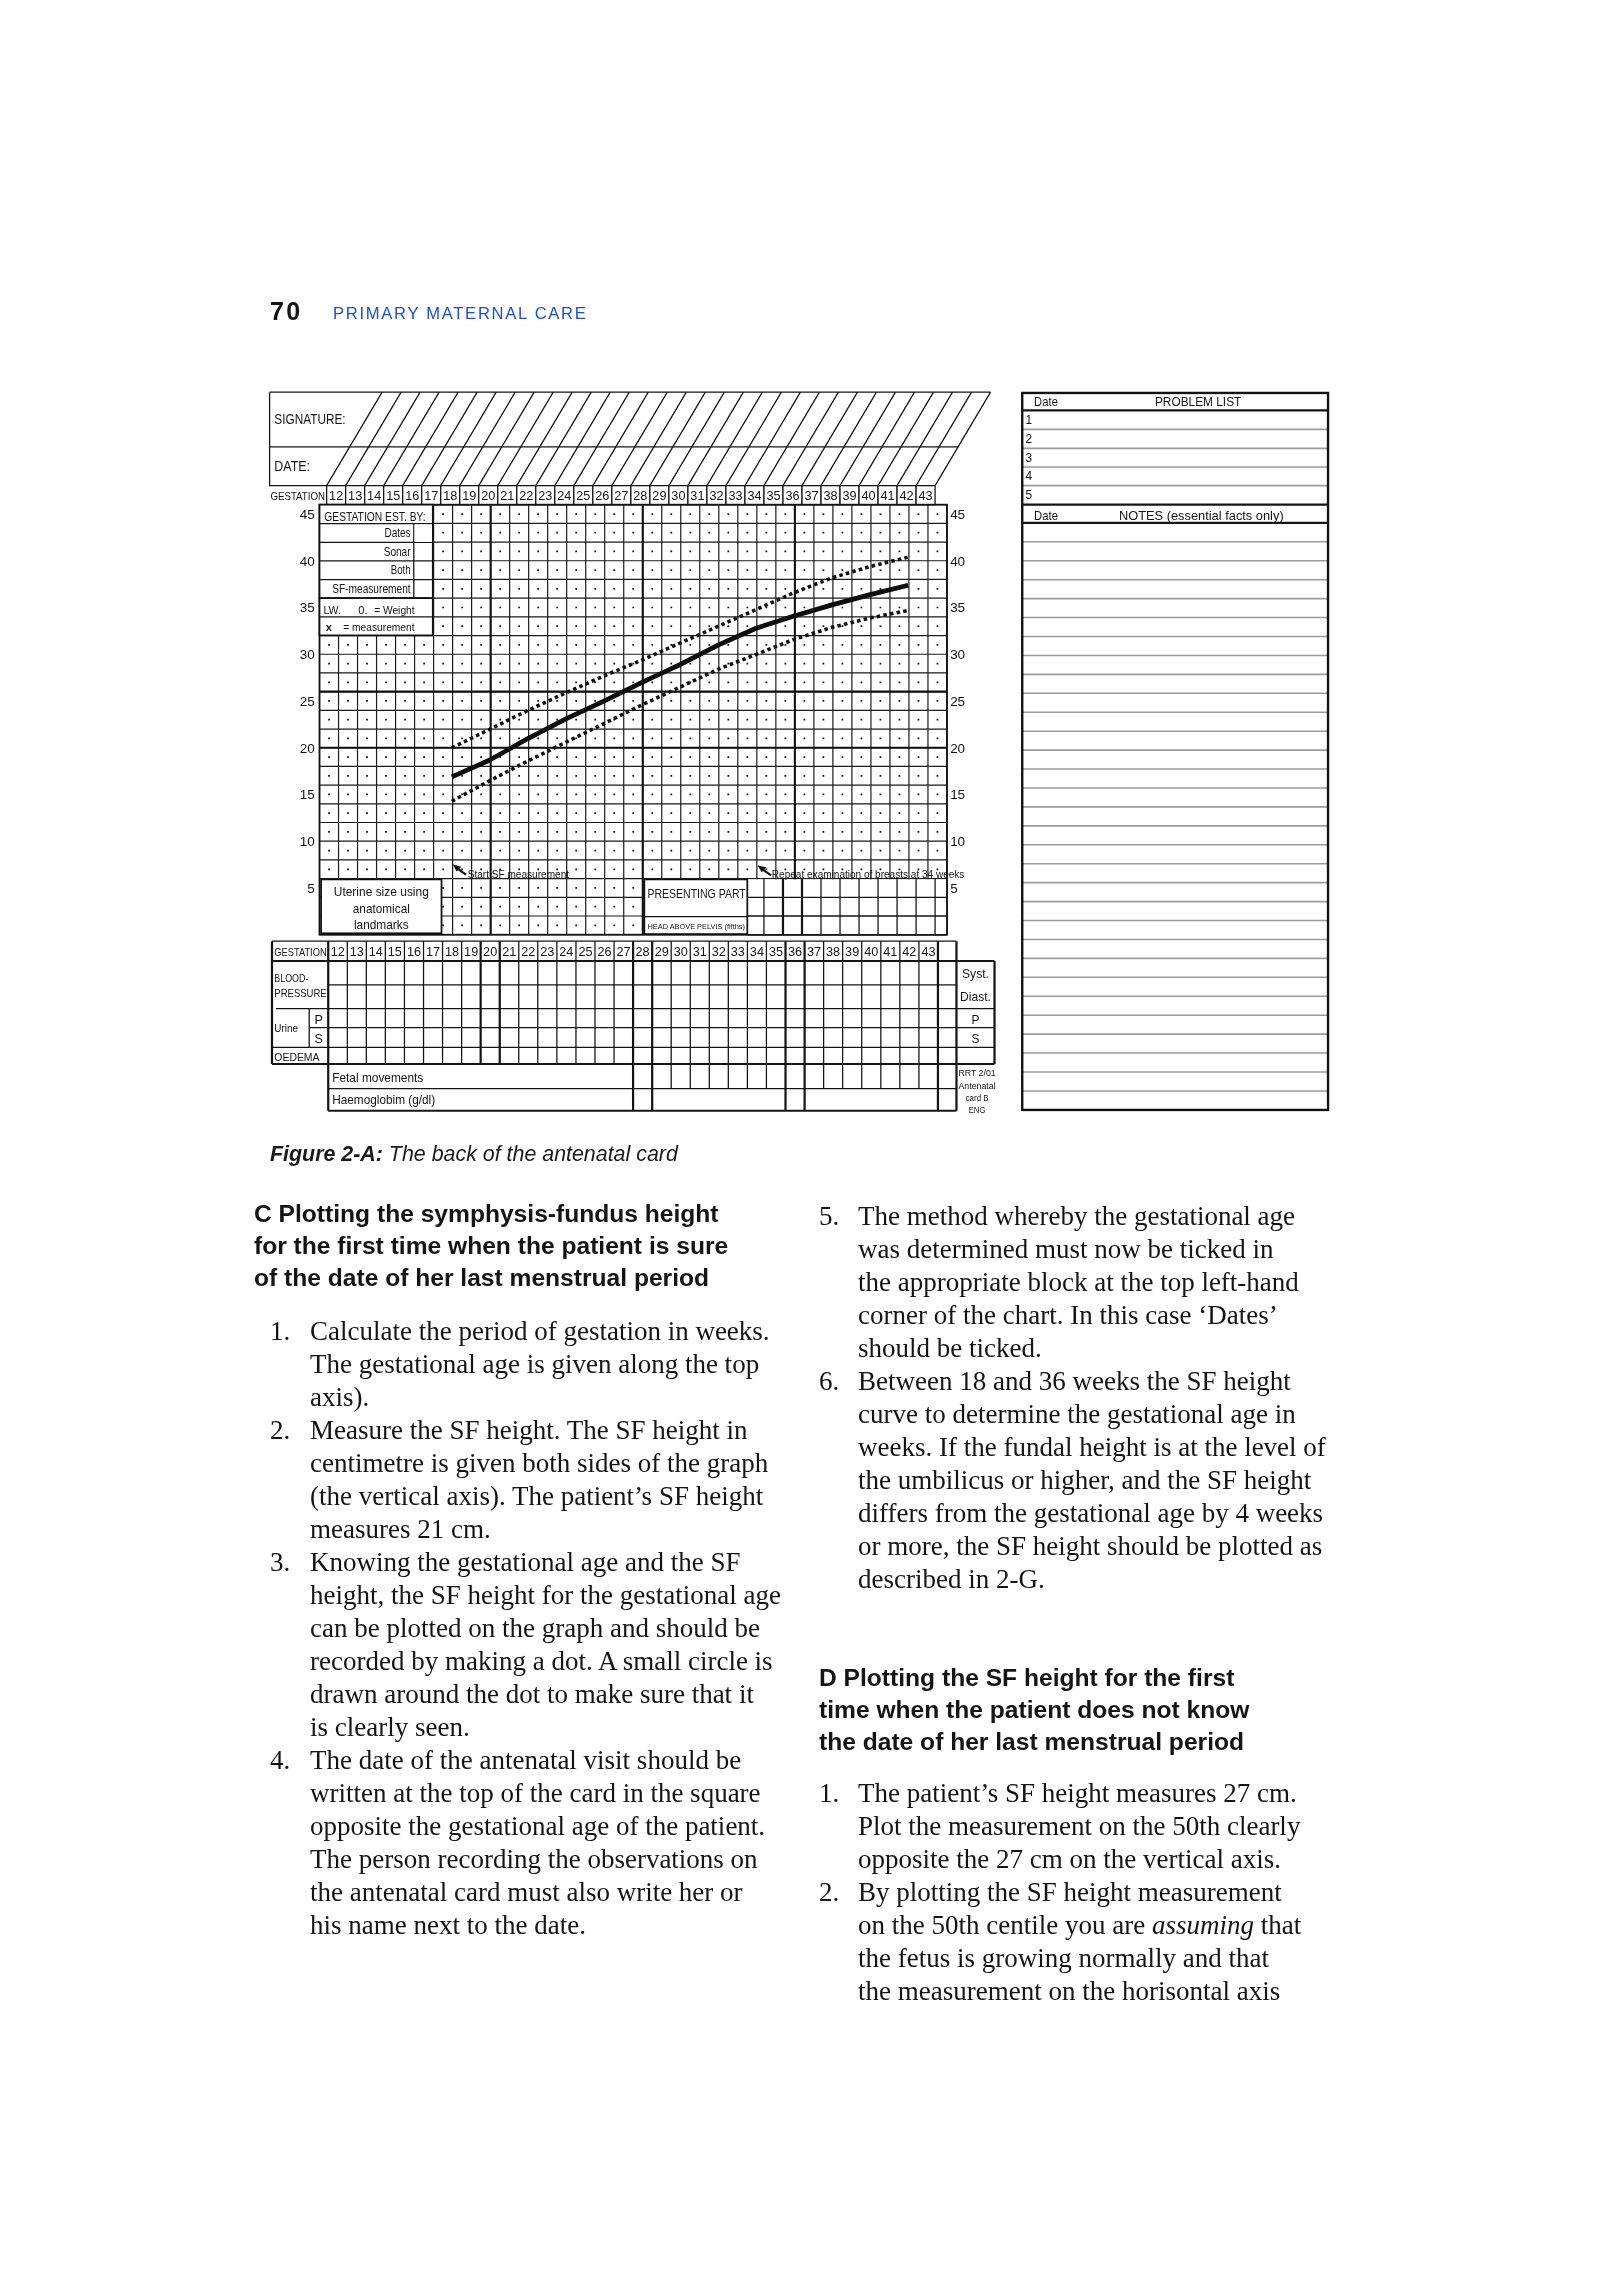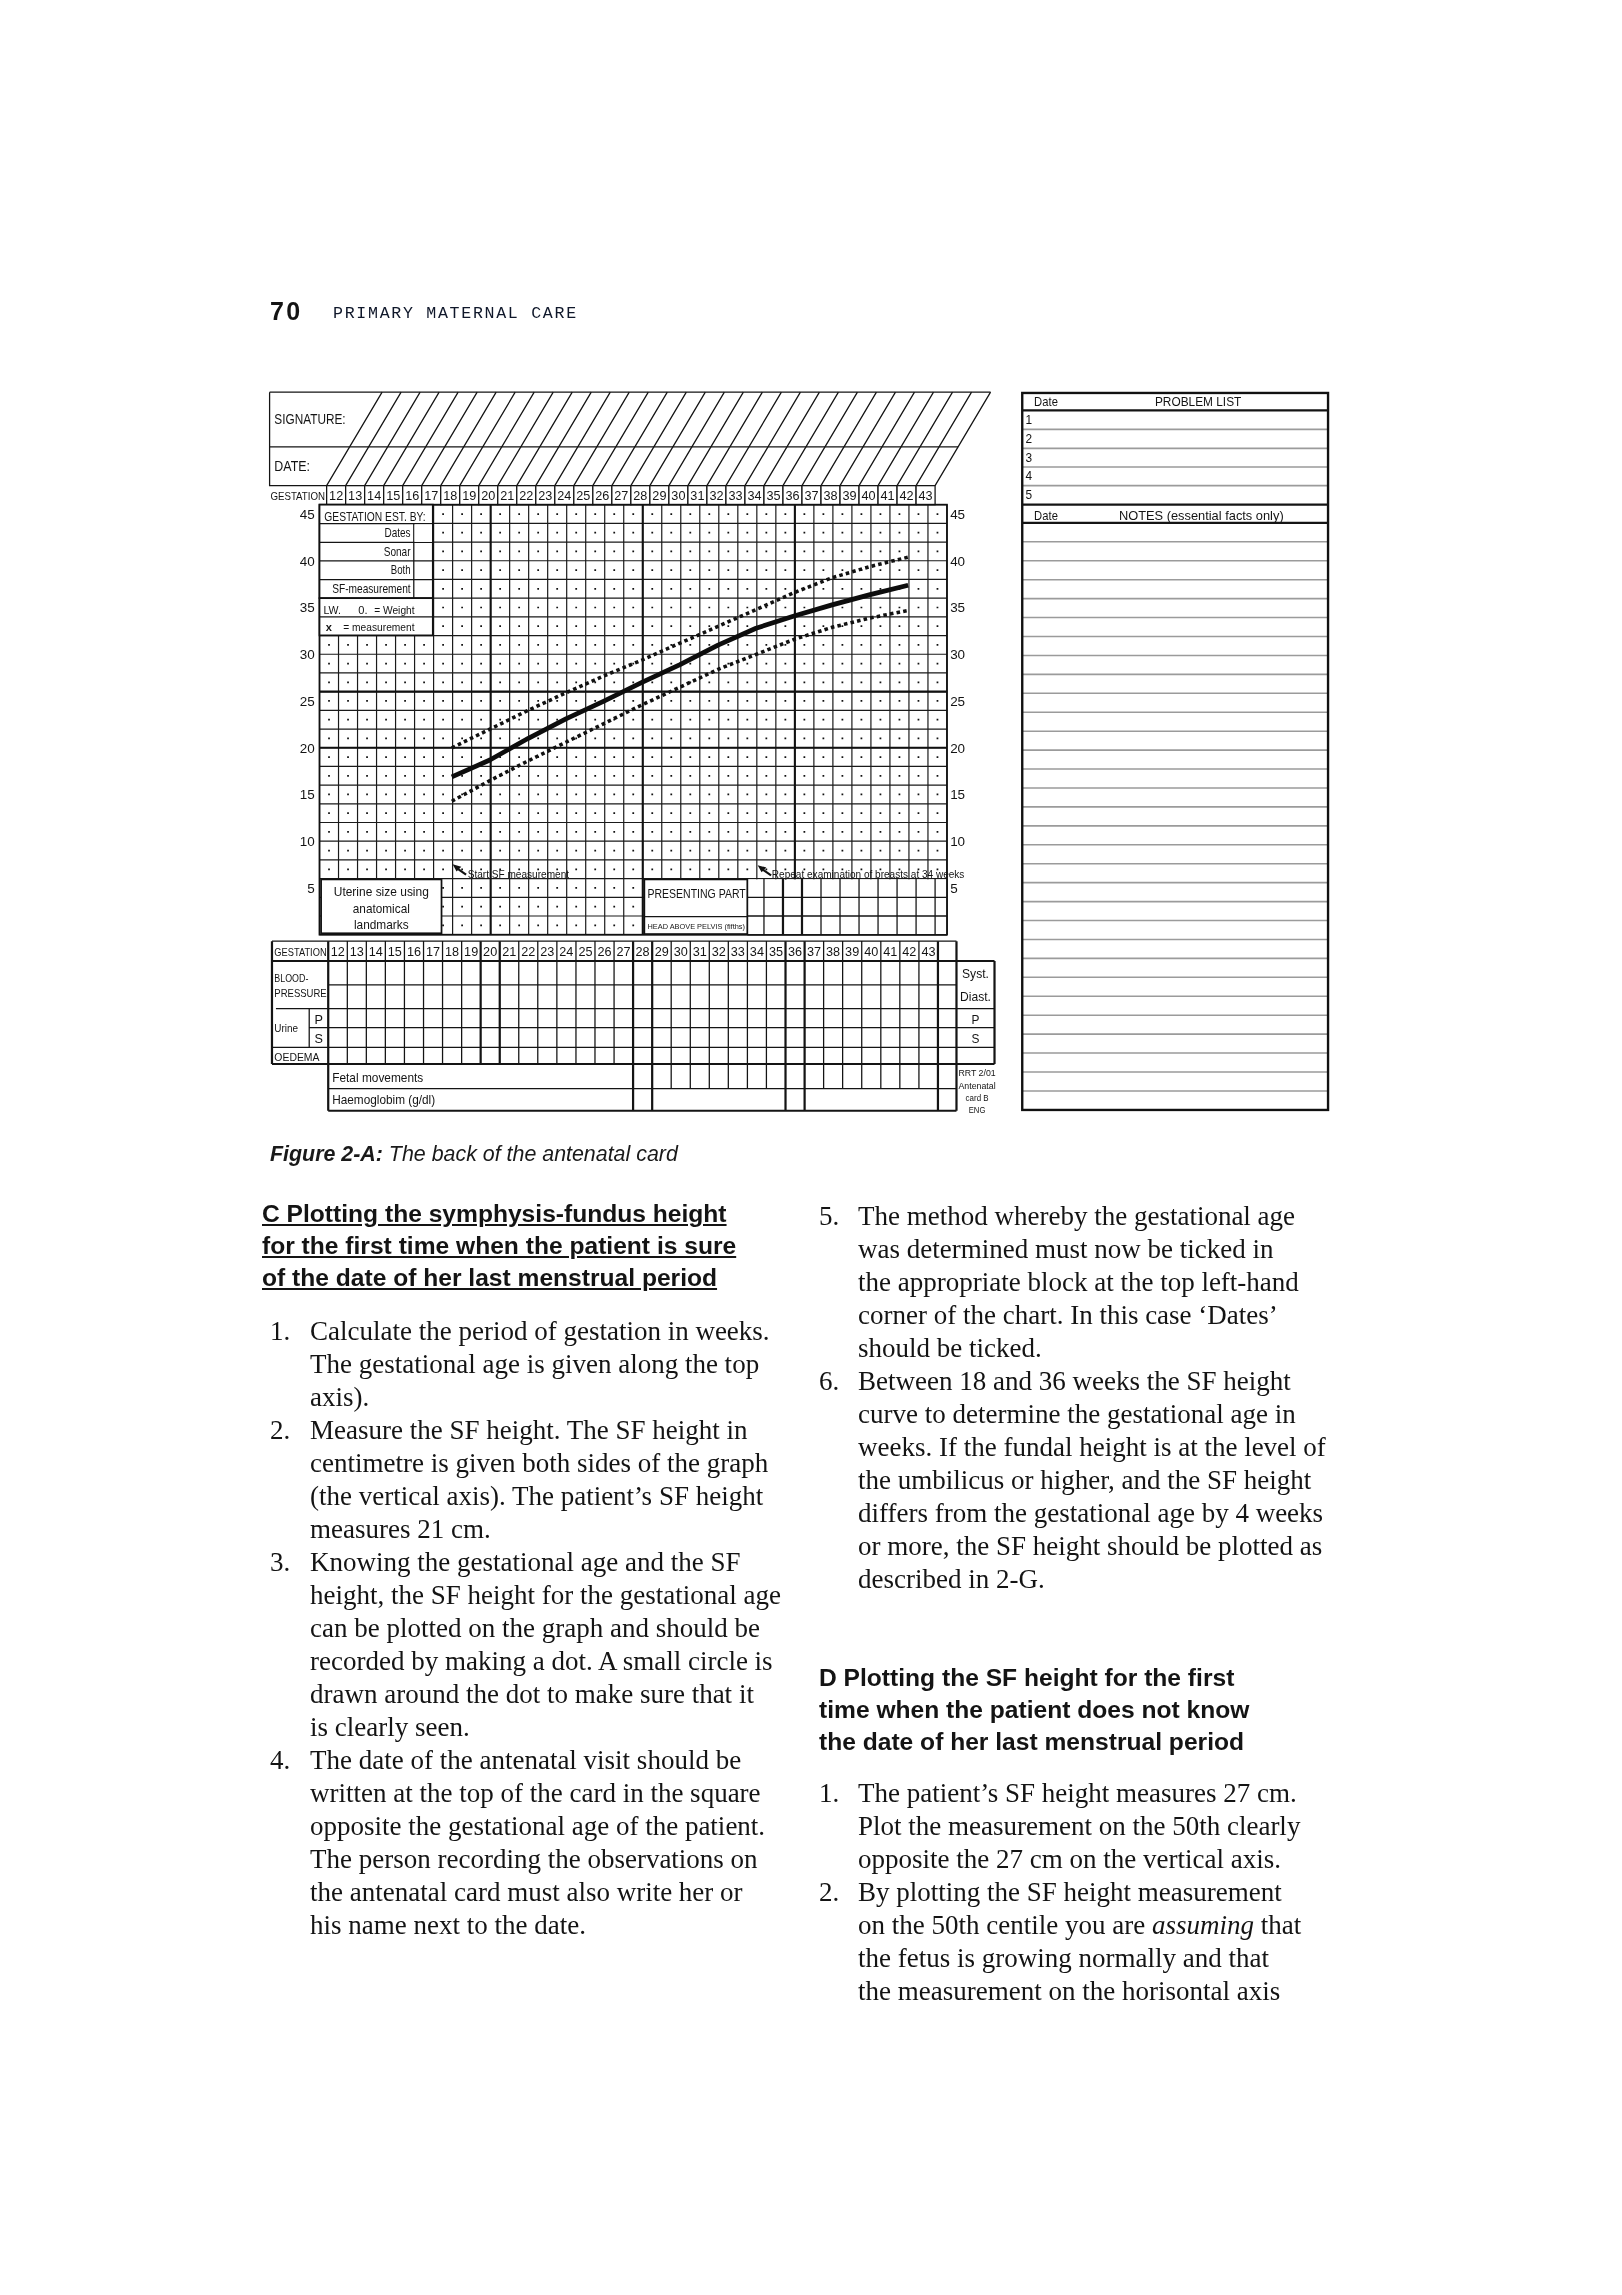--- a/index.html
+++ b/index.html
@@ -12,21 +12,21 @@
   .cell{fill:#fff;stroke:#141414;stroke-width:1.6;}
   .grid{fill:none;stroke:#1a1a1a;stroke-width:1.5;}
   .grid-thick{fill:none;stroke:#111;stroke-width:2.6;}
   .dots{fill:#111;}
   .frame{fill:none;stroke:#111;stroke-width:2.2;}
   .box{fill:#fff;stroke:#111;stroke-width:2.2;}
   .wbox{fill:#fff;stroke:none;}
   .curve-solid{fill:none;stroke:#0d0d0d;stroke-width:6;stroke-linejoin:round;}
   .curve-dotted{fill:none;stroke:#111;stroke-width:4.5;stroke-dasharray:4.5 4;}
   .page-num{font-family:"Liberation Sans",sans-serif;font-weight:bold;font-size:25px;letter-spacing:2.4px;color:#141414;line-height:28.5px;white-space:nowrap;}
-  .running{font-family:Liberation Mono, monospace;font-size:16.6px;letter-spacing:1.7px;color:#0f172a;line-height:19px;white-space:nowrap;}
+  .running{font-family:Liberation Sans, sans-serif;font-size:16.6px;letter-spacing:1.7px;color:#1d4ed8;line-height:19px;white-space:nowrap;}
   .caption{font-family:"Liberation Sans",sans-serif;font-style:italic;font-size:21.4px;color:#1a1a1a;line-height:25px;white-space:nowrap;}
   .caption .lbl{font-weight:bold;}
   .heading{font-family:"Liberation Sans",sans-serif;font-weight:bold;font-size:24.6px;color:#141414;}
   .heading .line{height:32px;line-height:32px;white-space:nowrap;}
   .body{font-family:"Liberation Serif",serif;font-size:27px;color:#141414;}
   .list-item{display:flex;}
   .list-item .num{flex:0 0 auto;height:33px;line-height:33px;}
   .body .line{height:33px;line-height:33px;white-space:nowrap;}
   .left .num{width:40px;}
   .right .num{width:39px;}
@@ -277,21 +277,21 @@
         <text x="1294" y="582.6" font-size="15">3</text>
         <text x="1294" y="606.4" font-size="15">4</text>
         <text x="1294" y="630.2" font-size="15">5</text>
       </g>
   </svg>
 
   <div class="abs caption" style="left:270px;top:1142px;">
     <span class="lbl">Figure 2-A:</span><span> The back of the antenatal card</span>
   </div>
 
-  <div class="abs heading" style="left:262px;top:1198px;text-decoration:underline;">
+  <div class="abs heading" style="left:254px;top:1198px;">
       <div class="line">C Plotting the symphysis-fundus height</div>
       <div class="line">for the first time when the patient is sure</div>
       <div class="line">of the date of her last menstrual period</div>
     </div>
 
   <div class="abs body left" style="left:270px;top:1315px;">
       <div class="list-item">
         <span class="num">1.</span>
         <div class="text">
           <div class="line">Calculate the period of gestation in weeks.</div>

